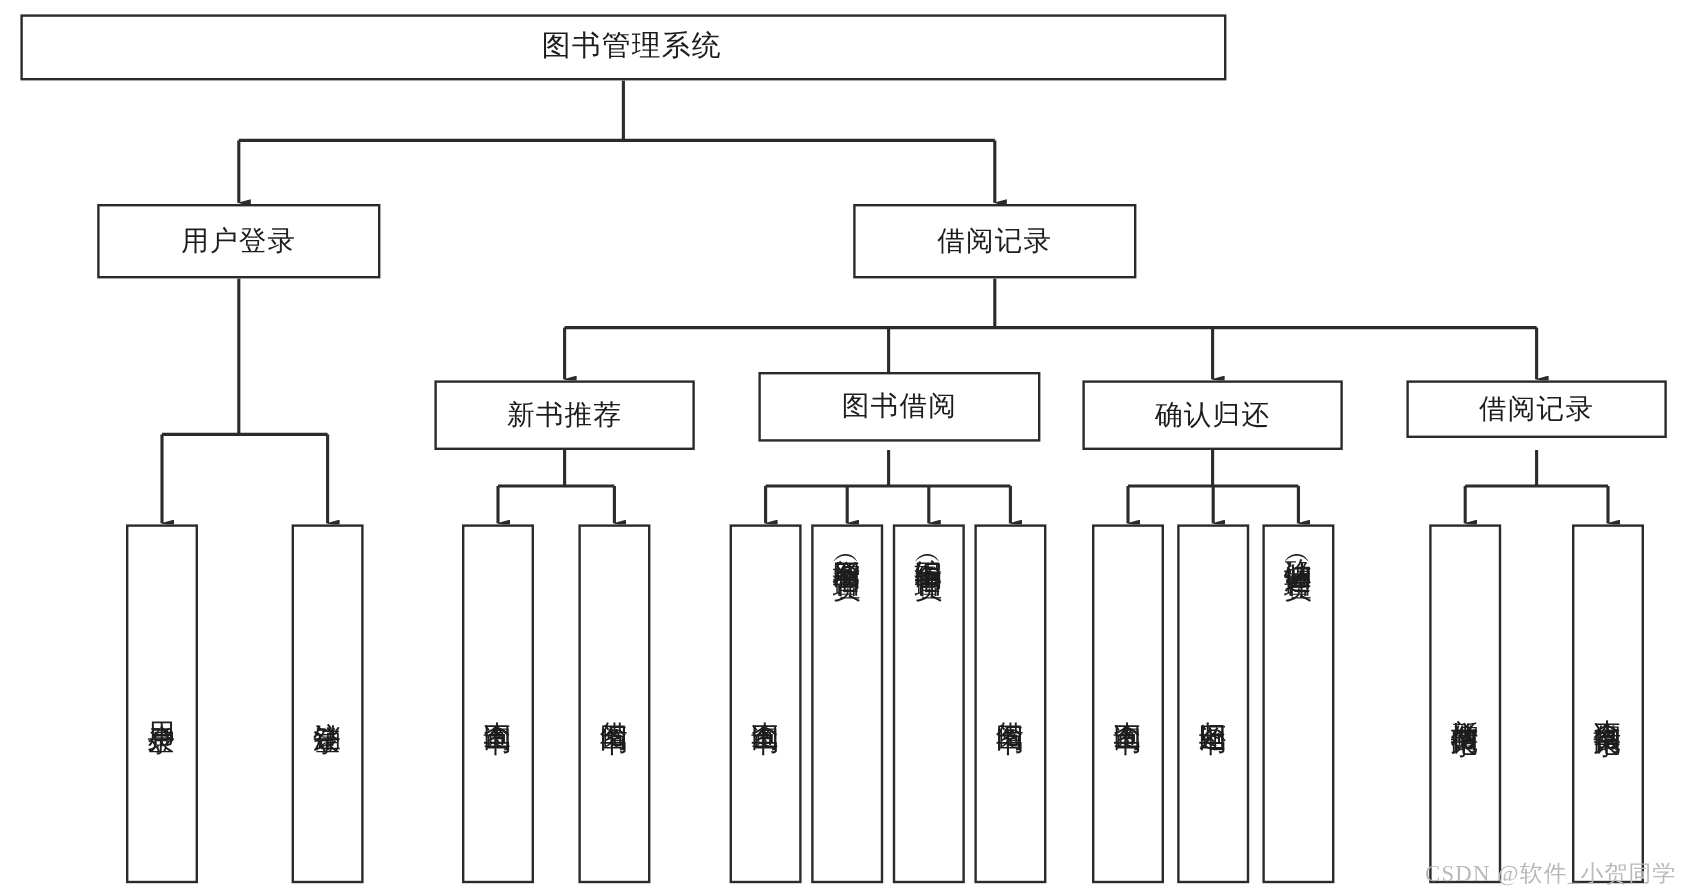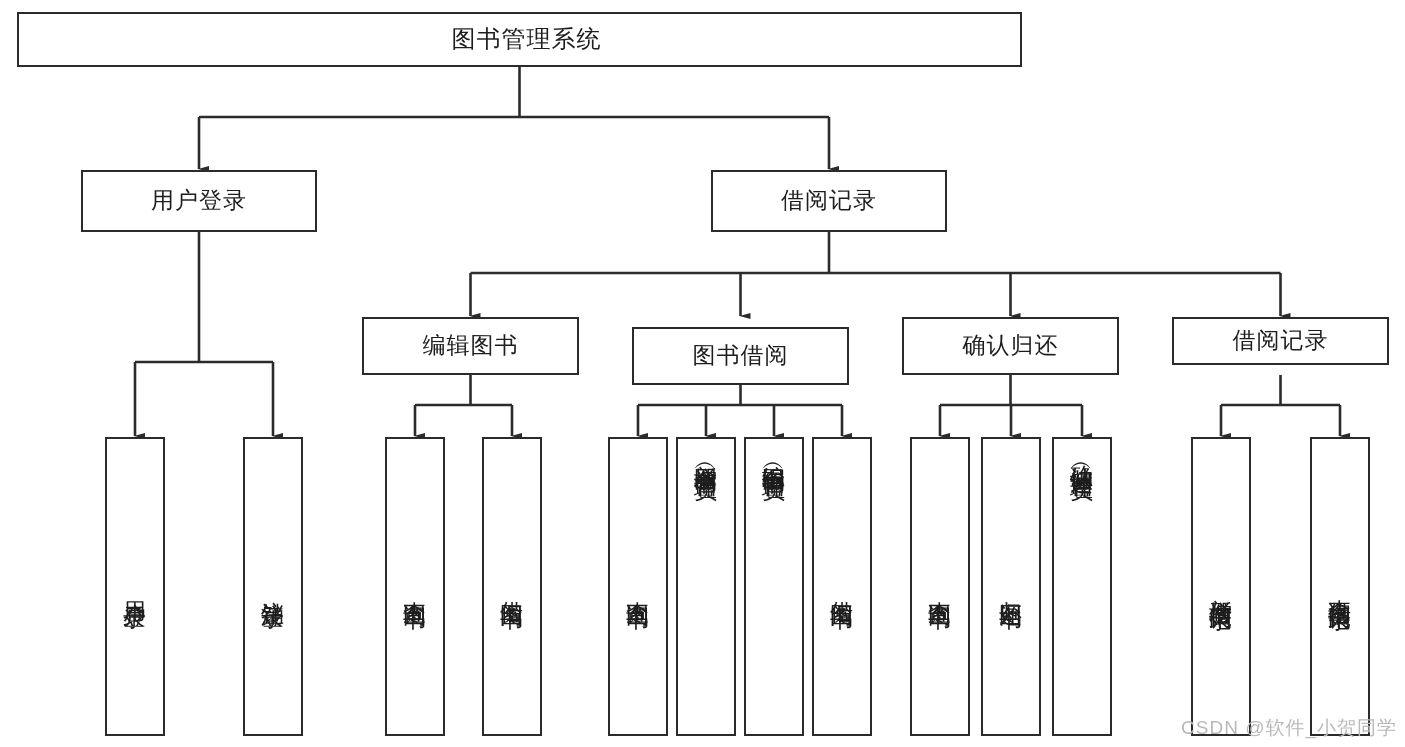--- a/index.html
+++ b/index.html
@@ -64,21 +64,21 @@
     padding-top: 0;
   }
   #watermark {
     position: absolute;
     right: 8px;
     bottom: 6px;
     font-size: 19px;
     color: #b9b9b9;
     letter-spacing: 1px;
     white-space: nowrap;
-    font-family: Liberation Sans, sans-serif;
+    font-family: Liberation Serif, serif;
   }
 </style>
 </head>
 <body>
 
 <div id="diagram-canvas">
 
   <svg id="edge-layer" viewBox="0 0 1405 747" width="1405" height="747" xmlns="http://www.w3.org/2000/svg">
     <defs>
       <marker id="arrowhead" markerWidth="10" markerHeight="12" refX="3" refY="10" orient="auto" markerUnits="userSpaceOnUse">
@@ -126,23 +126,23 @@
       <div class="node node-root" style="left: 17px; top: 12px; width: 1005px; height: 55px; padding-left: 14px;">
         <span class="node-h">图书管理系统</span>
       </div>
       <div class="node" style="left: 81px; top: 170px; width: 236px; height: 62px;">
         <span class="node-h">用户登录</span>
       </div>
       <div class="node" style="left: 711px; top: 170px; width: 236px; height: 62px;">
         <span class="node-h">借阅记录</span>
       </div>
       <div class="node" style="left: 362px; top: 317px; width: 217px; height: 58px;">
-        <span class="node-h">编辑图书</span>
+        <span class="node-h">新书推荐</span>
       </div>
-      <div class="node" style="left: 632px; top: 327px; width: 217px; height: 58px;">
+      <div class="node" style="left: 632px; top: 310px; width: 235px; height: 58px;">
         <span class="node-h">图书借阅</span>
       </div>
       <div class="node" style="left: 902px; top: 317px; width: 217px; height: 58px;">
         <span class="node-h">确认归还</span>
       </div>
       <div class="node" style="left: 1172px; top: 317px; width: 217px; height: 48px;">
         <span class="node-h">借阅记录</span>
       </div>
       <div class="node leaf center-text" style="left: 105px; top: 437px; width: 60px; height: 299px;">
         <span class="node-v">用户登录</span>

